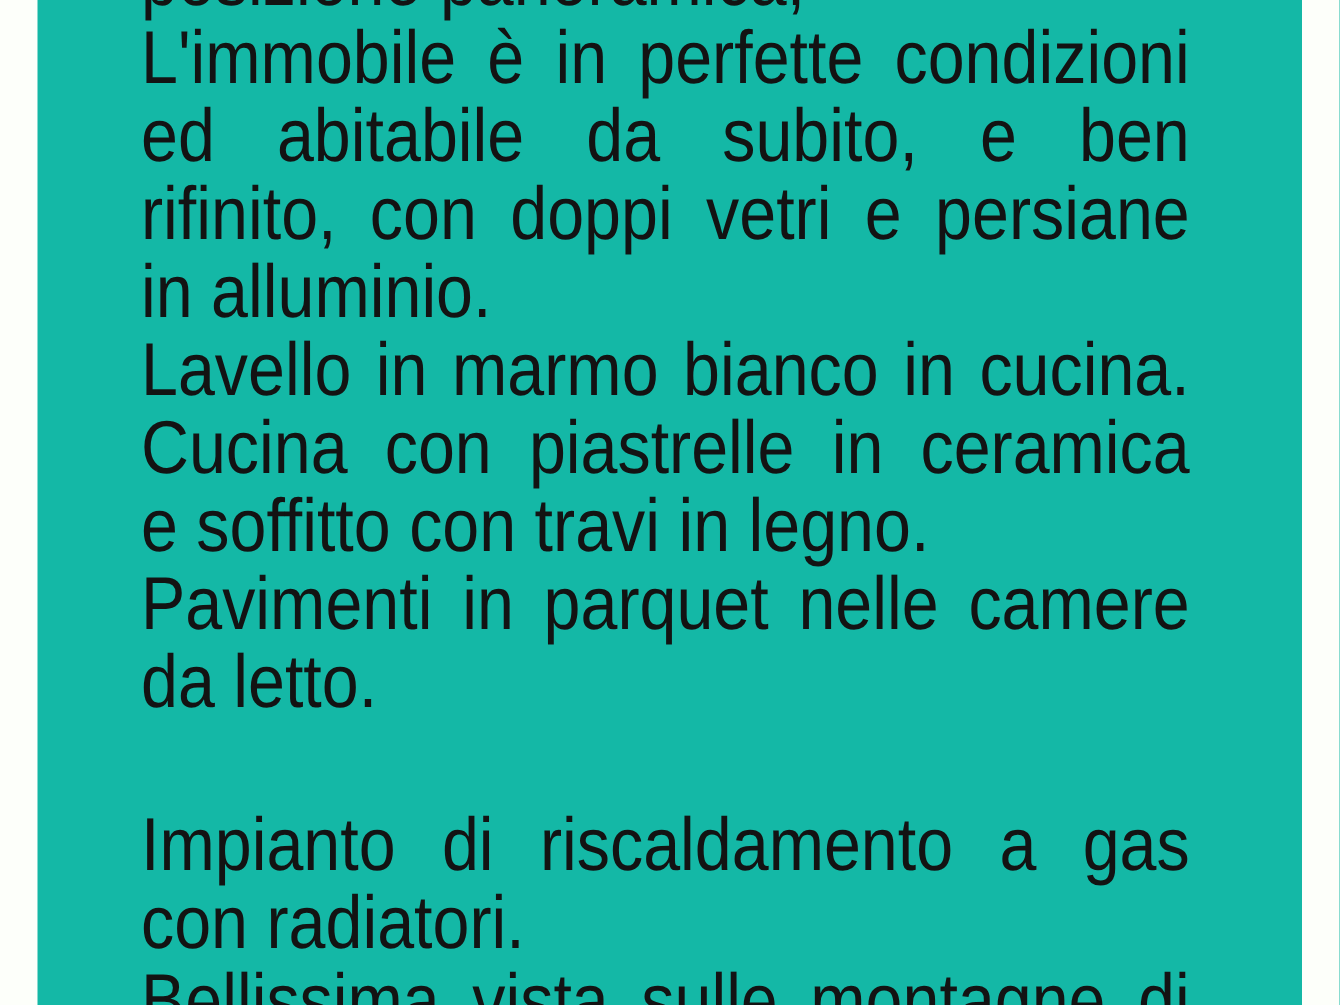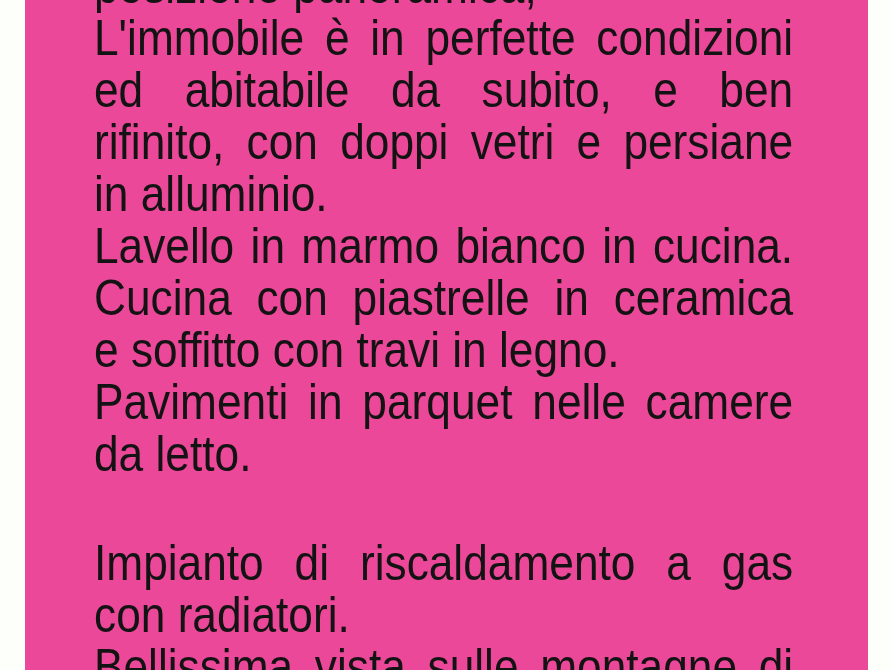--- a/index.html
+++ b/index.html
@@ -14,21 +14,21 @@
     position: relative;
     background: #fdfffa;
     font-family: "Liberation Sans", sans-serif;
   }
   .content-panel {
     position: absolute;
     top: 0;
     bottom: 0;
     left: 25px;
     right: 25px;
-    background: #ec4899;
+    background: #14b8a6;
     overflow: hidden;
   }
   .textblock {
     position: absolute;
     left: 69px;           
     top: -40px;           
     width: 790px;         
     transform: scaleX(0.885);   
     transform-origin: top left;
     font-size: 50px;

